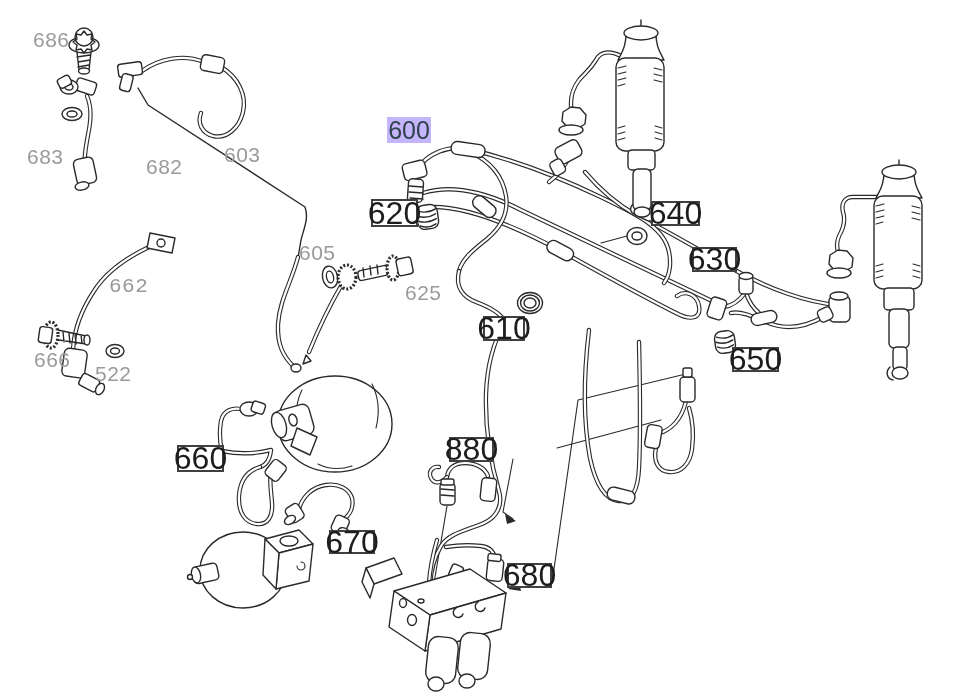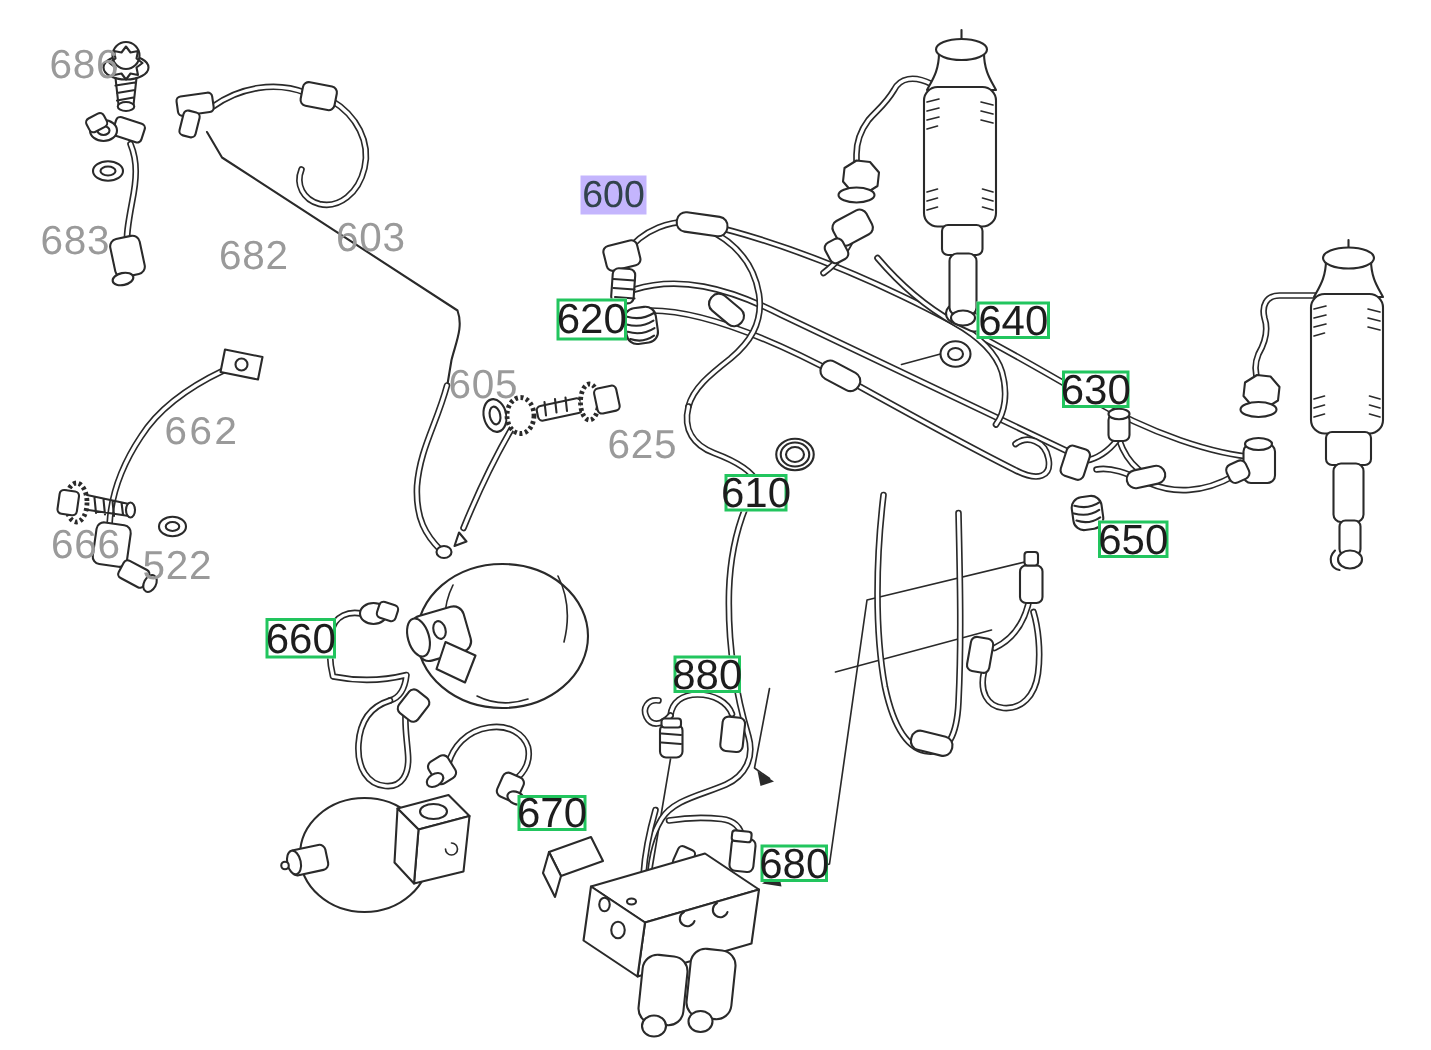--- a/index.html
+++ b/index.html
@@ -1,22 +1,22 @@
 <!DOCTYPE html>
 <html><head>
 <meta charset="utf-8">
 <style>
   html,body{margin:0;padding:0;background:#fff;}
   #stage{position:relative;width:954px;height:700px;background:#fff;overflow:hidden;
          font-family:"Liberation Sans",sans-serif;}
   #art{position:absolute;left:0;top:0;}
   .lbl{position:absolute;display:flex;align-items:center;justify-content:center;
        user-select:none;white-space:nowrap;}
-  .plain{font-size:27px;color:#9a9a9a;letter-spacing:.5px;}
-  .callout{font-size:28px;color:#1d1d1d;background:#fff;border:2px solid #22c55e;
+  .plain{font-size:21px;color:#9a9a9a;letter-spacing:.5px;}
+  .callout{font-size:32px;color:#1d1d1d;background:#fff;border:2px solid #404040;
            padding:0;}
   .selected{font-size:25px;color:#31424c;background:#c4b5fd;}
   svg *{vector-effect:none;}
   .ln{fill:none;stroke:#2a2a2a;stroke-width:1.4;stroke-linecap:round;stroke-linejoin:round;}
   .thin{stroke-width:1.1;}
   .tube-o{fill:none;stroke:#2a2a2a;stroke-width:4.4;stroke-linecap:round;stroke-linejoin:round;}
   .tube-i{fill:none;stroke:#ffffff;stroke-width:2.2;stroke-linecap:round;stroke-linejoin:round;}
   .part{fill:#ffffff;stroke:#2a2a2a;stroke-width:1.4;stroke-linejoin:round;}
   .serr{fill:#fff;stroke:#2a2a2a;stroke-width:3.2;stroke-dasharray:2 1.8;}
 </style>
@@ -322,26 +322,26 @@
   </g>
 </svg>
 
 <div class="lbl plain" style="left:33px;top:28px;">686</div>
 <div class="lbl plain" style="left:27px;top:101px;margin-top:44px;">683</div>
 <div class="lbl plain" style="left:98px;top:155px;margin-left:48px;">682</div>
 <div class="lbl plain" style="left:224px;top:143px;">603</div>
 <div class="lbl selected" style="left:387px;top:117px;width:44px;height:26px;">600</div>
 <div class="lbl callout" style="left:371px;top:199px;width:43px;height:24px;">620</div>
 <div class="lbl callout" style="left:651px;top:201px;width:45px;height:21px;">640</div>
-<div class="lbl callout" style="left:708px;top:247px;width:41px;height:21px;">630</div>
+<div class="lbl callout" style="left:692px;top:247px;width:41px;height:21px;">630</div>
 <div class="lbl plain" style="left:299px;top:241px;">605</div>
 <div class="lbl plain" style="left:365px;top:281px;margin-left:40px;">625</div>
 <div class="lbl plain" style="left:109px;top:275px;font-family:Liberation Mono, monospace;">662</div>
 <div class="lbl callout" style="left:483px;top:316px;width:38px;height:21px;">610</div>
 <div class="lbl callout" style="left:732px;top:347px;width:43px;height:21px;">650</div>
 <div class="lbl plain" style="left:34px;top:348px;">666</div>
 <div class="lbl plain" style="left:95px;top:362px;">522</div>
-<div class="lbl callout" style="left:177px;top:412px;width:43px;height:23px;">660</div>
+<div class="lbl callout" style="left:177px;top:445px;width:43px;height:23px;">660</div>
 <div class="lbl callout" style="left:449px;top:437px;width:41px;height:21px;">880</div>
 <div class="lbl callout" style="left:507px;top:537px;width:41px;height:21px;margin-top:26px;">680</div>
-<div class="lbl callout" style="left:345px;top:530px;width:42px;height:20px;">670</div>
+<div class="lbl callout" style="left:329px;top:530px;width:42px;height:20px;">670</div>
 
 </div>
 
 </body></html>

